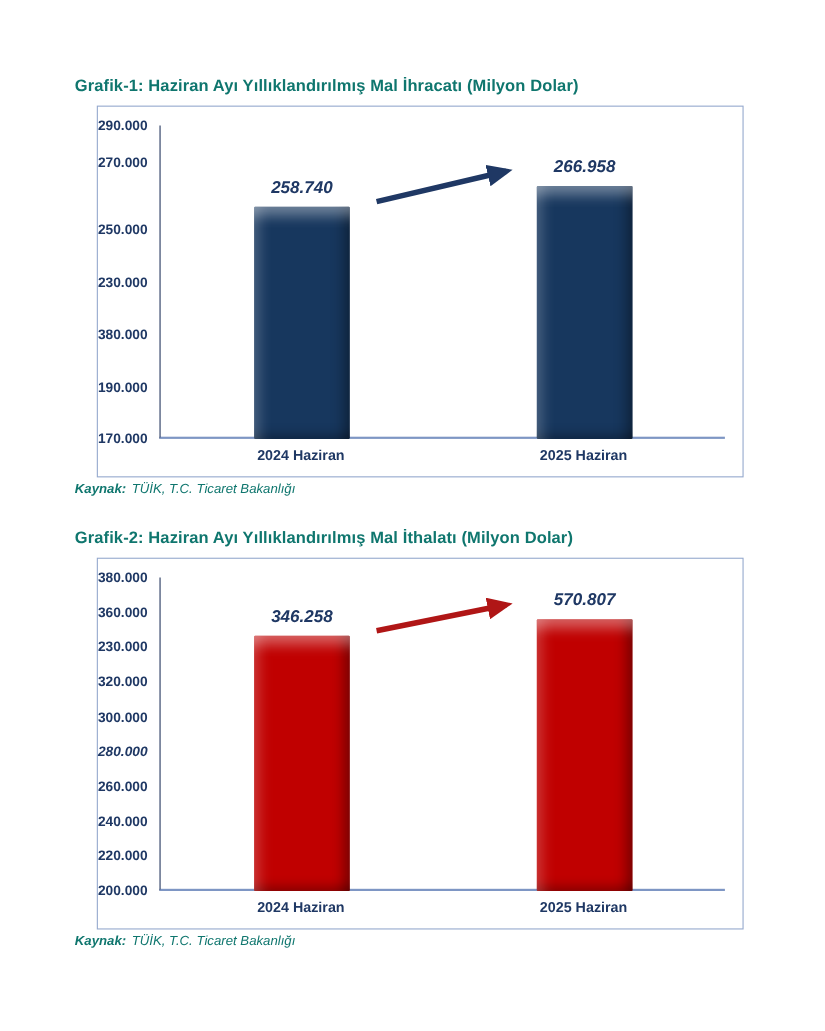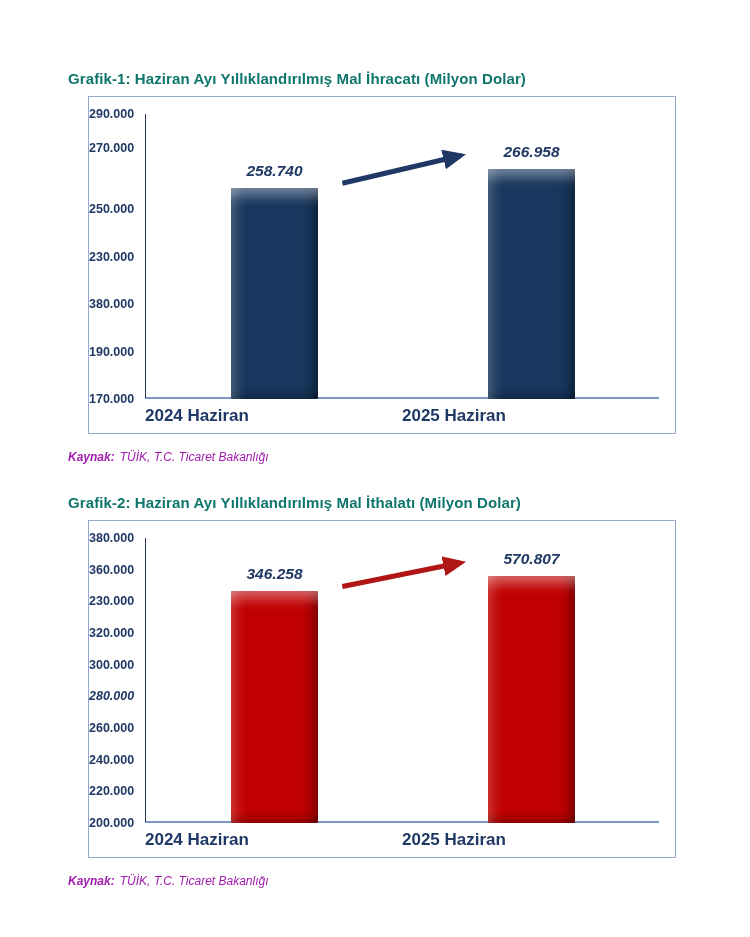--- a/index.html
+++ b/index.html
@@ -57,26 +57,26 @@
     font-size:15.5px;font-weight:bold;color:var(--navy);
     line-height:20px;
     font-style:italic;
   }
   .trend-arrow{position:absolute;left:0;top:0;overflow:visible;}
   .cat-row{
     position:absolute;left:56px;top:302px;width:514px;height:34px;
     display:flex;align-items:flex-start;padding-top:7px;
   }
   .cat{
-    flex:1;text-align:left;
-    font-size:17px;font-weight:bold;color:var(--navy);
+    flex:1;text-align:center;
+    font-size:13px;font-weight:bold;color:var(--navy);
   }
   .source{
-    margin-top:16px;
-    font-size:12px;font-style:italic;color:#a21caf;
+    margin-top:3px;
+    font-size:12px;font-style:italic;color:#0f766e;
   }
   .source .src-label{font-weight:bold;margin-right:5px;}
 </style>
 </head>
 <body>
 
 <div>
 
   <section class="figure figure-1">
     <div class="chart-title">Grafik-1: Haziran Ayı Yıllıklandırılmış Mal İhracatı (Milyon Dolar)</div>

